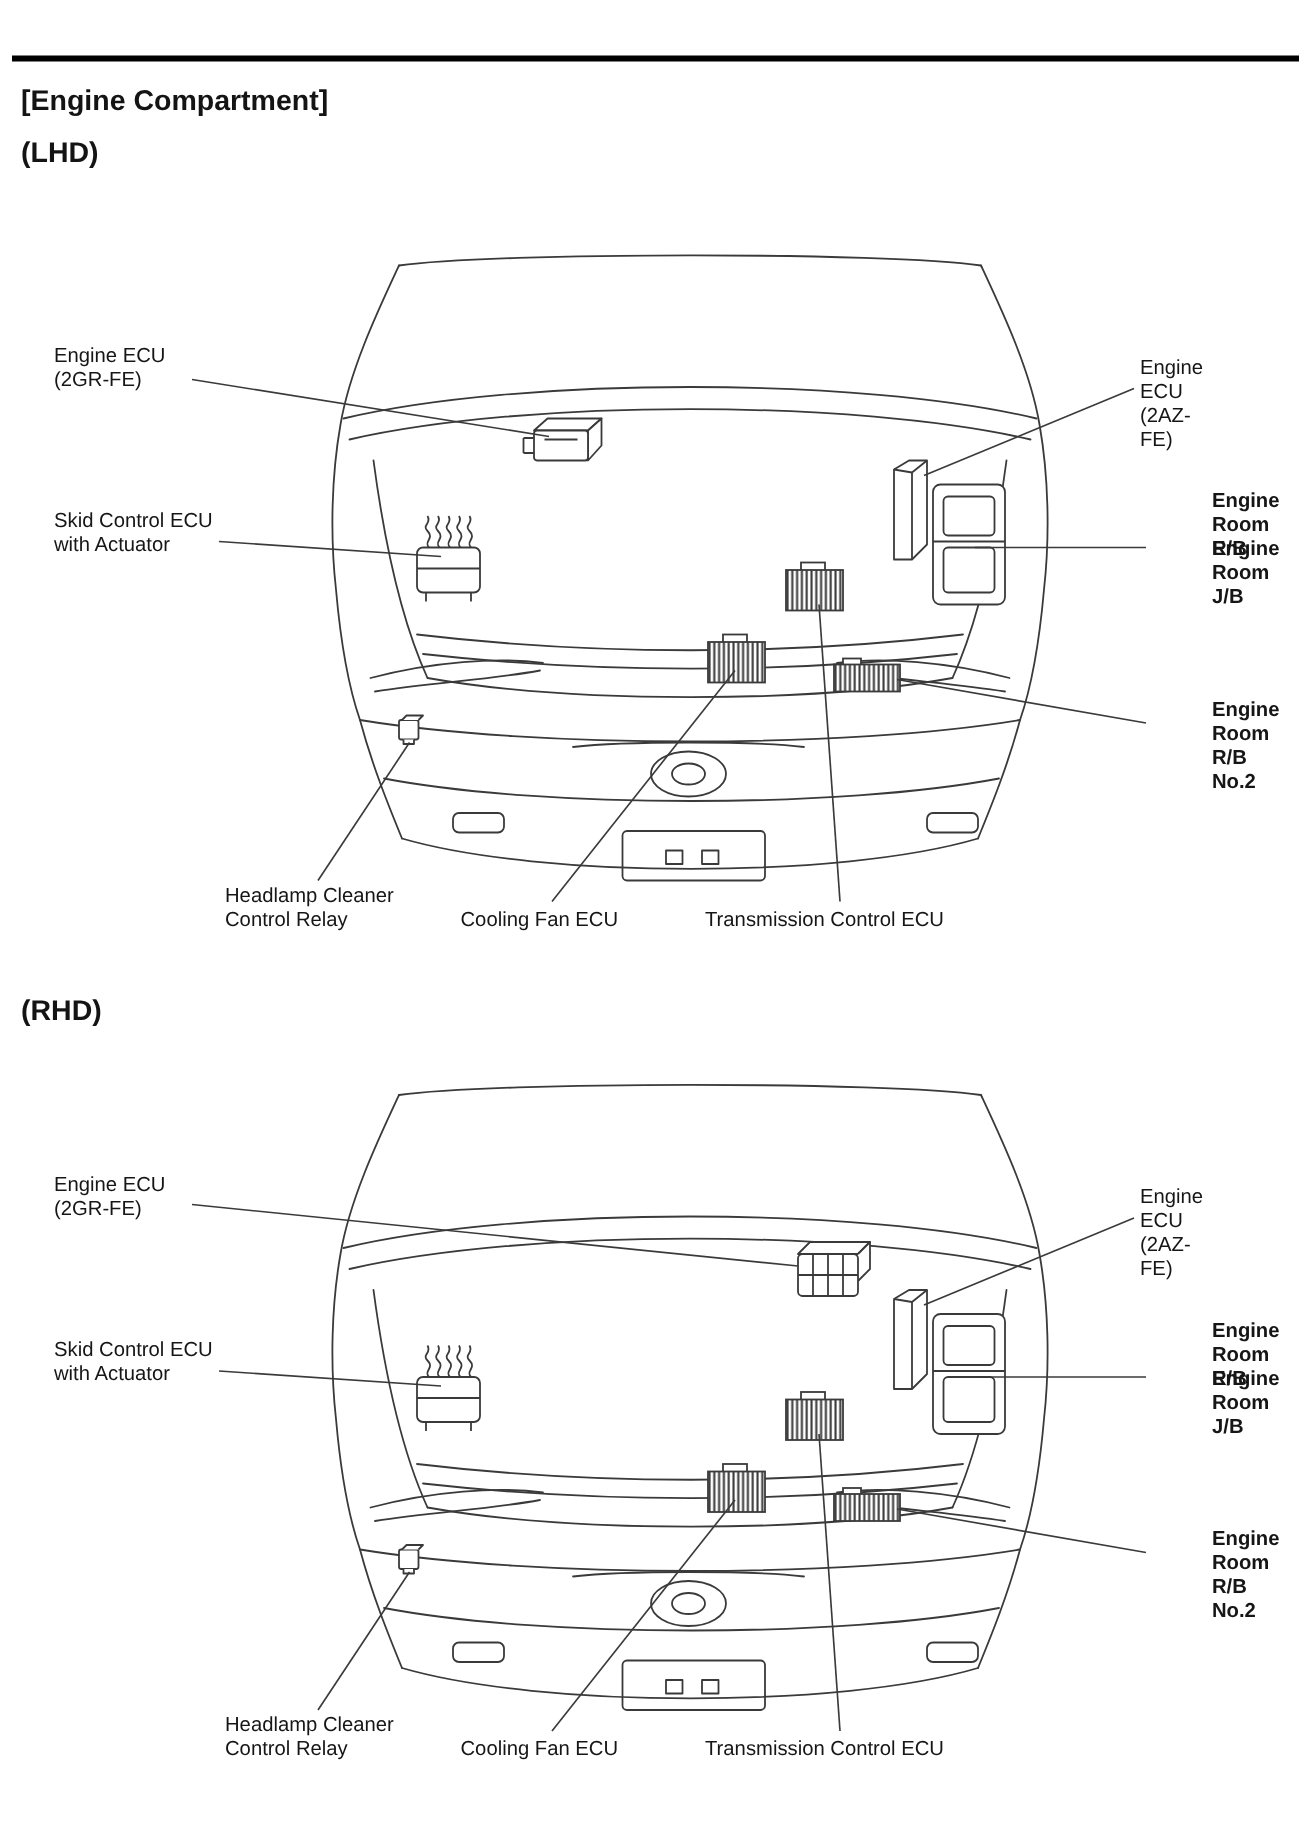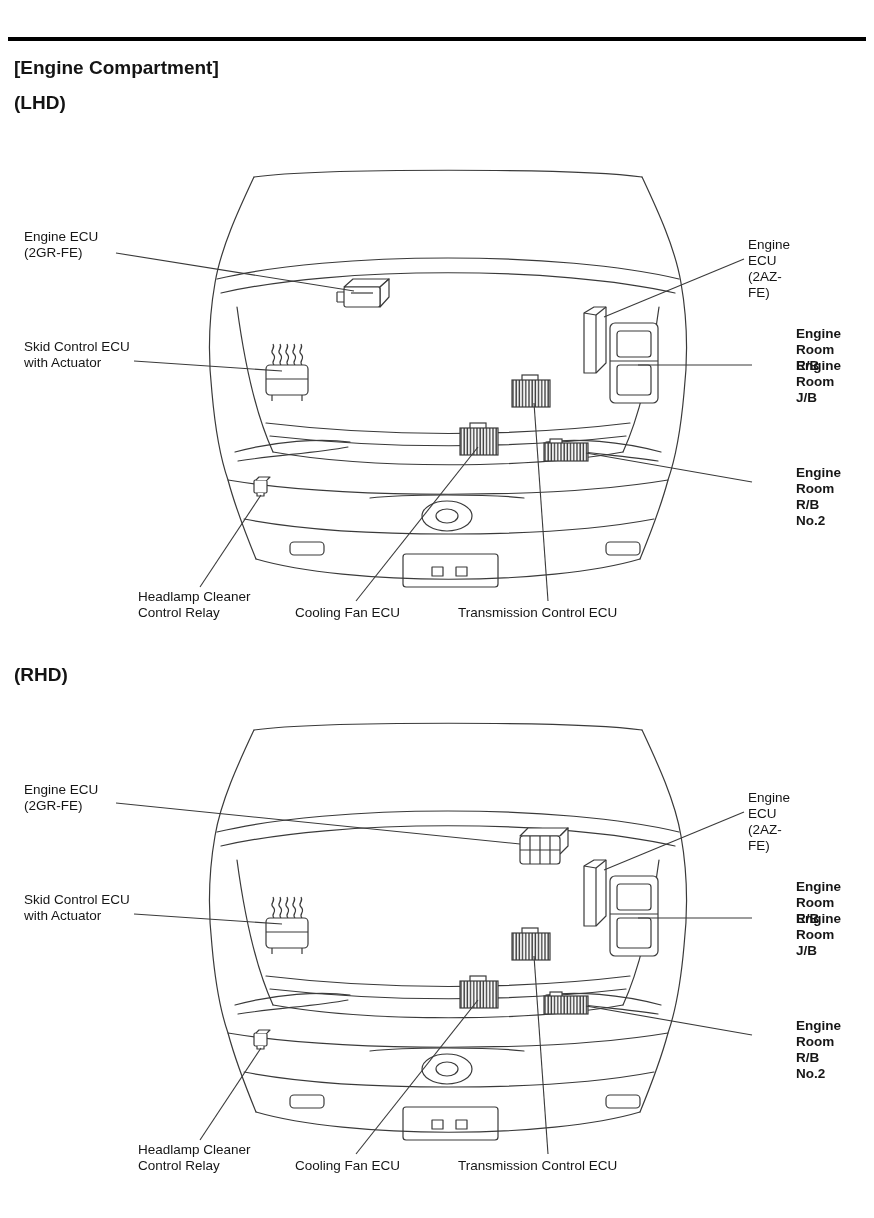--- a/index.html
+++ b/index.html
@@ -6,21 +6,21 @@
   html,body { background:#ffffff; }
   body { font-family:"Liberation Sans", sans-serif; color:#141414; }
   .page { position:relative; width:874px; height:1218px; background:#fff; overflow:hidden; }
   .hdr  { position:absolute; left:18px; top:8px; font-size:19px; font-weight:bold;
           letter-spacing:.4px; white-space:pre; color:#101010; }
   .rule { position:absolute; left:8px; right:8px; top:37px; height:4px; background:#000; }
   .sect { position:absolute; left:14px; top:57px; font-size:19px; font-weight:bold; }
   .variant { position:absolute; left:14px; font-size:19px; font-weight:bold; }
   .variant.v1 { top:76px;margin-top:16px; }
   .variant.v2 { top:664px; }
-  .diagram { position:absolute; left:4px; width:764px; height:470px; }
+  .diagram { position:absolute; left:16px; width:764px; height:470px; }
   .diagram.d1 { top:165px; }
   .diagram.d2 { top:718px; }
   .dsvg { position:absolute; left:0; top:0; width:874px; height:470px; }
   .lbl { position:absolute; font-size:13.5px; line-height:16px; white-space:pre-line; color:#161616; }
   .lbl.b { font-weight:bold;margin-left:40px; }
 </style>
 </head>
 <body>
 
 <svg width="0" height="0" style="position:absolute" aria-hidden="true">

